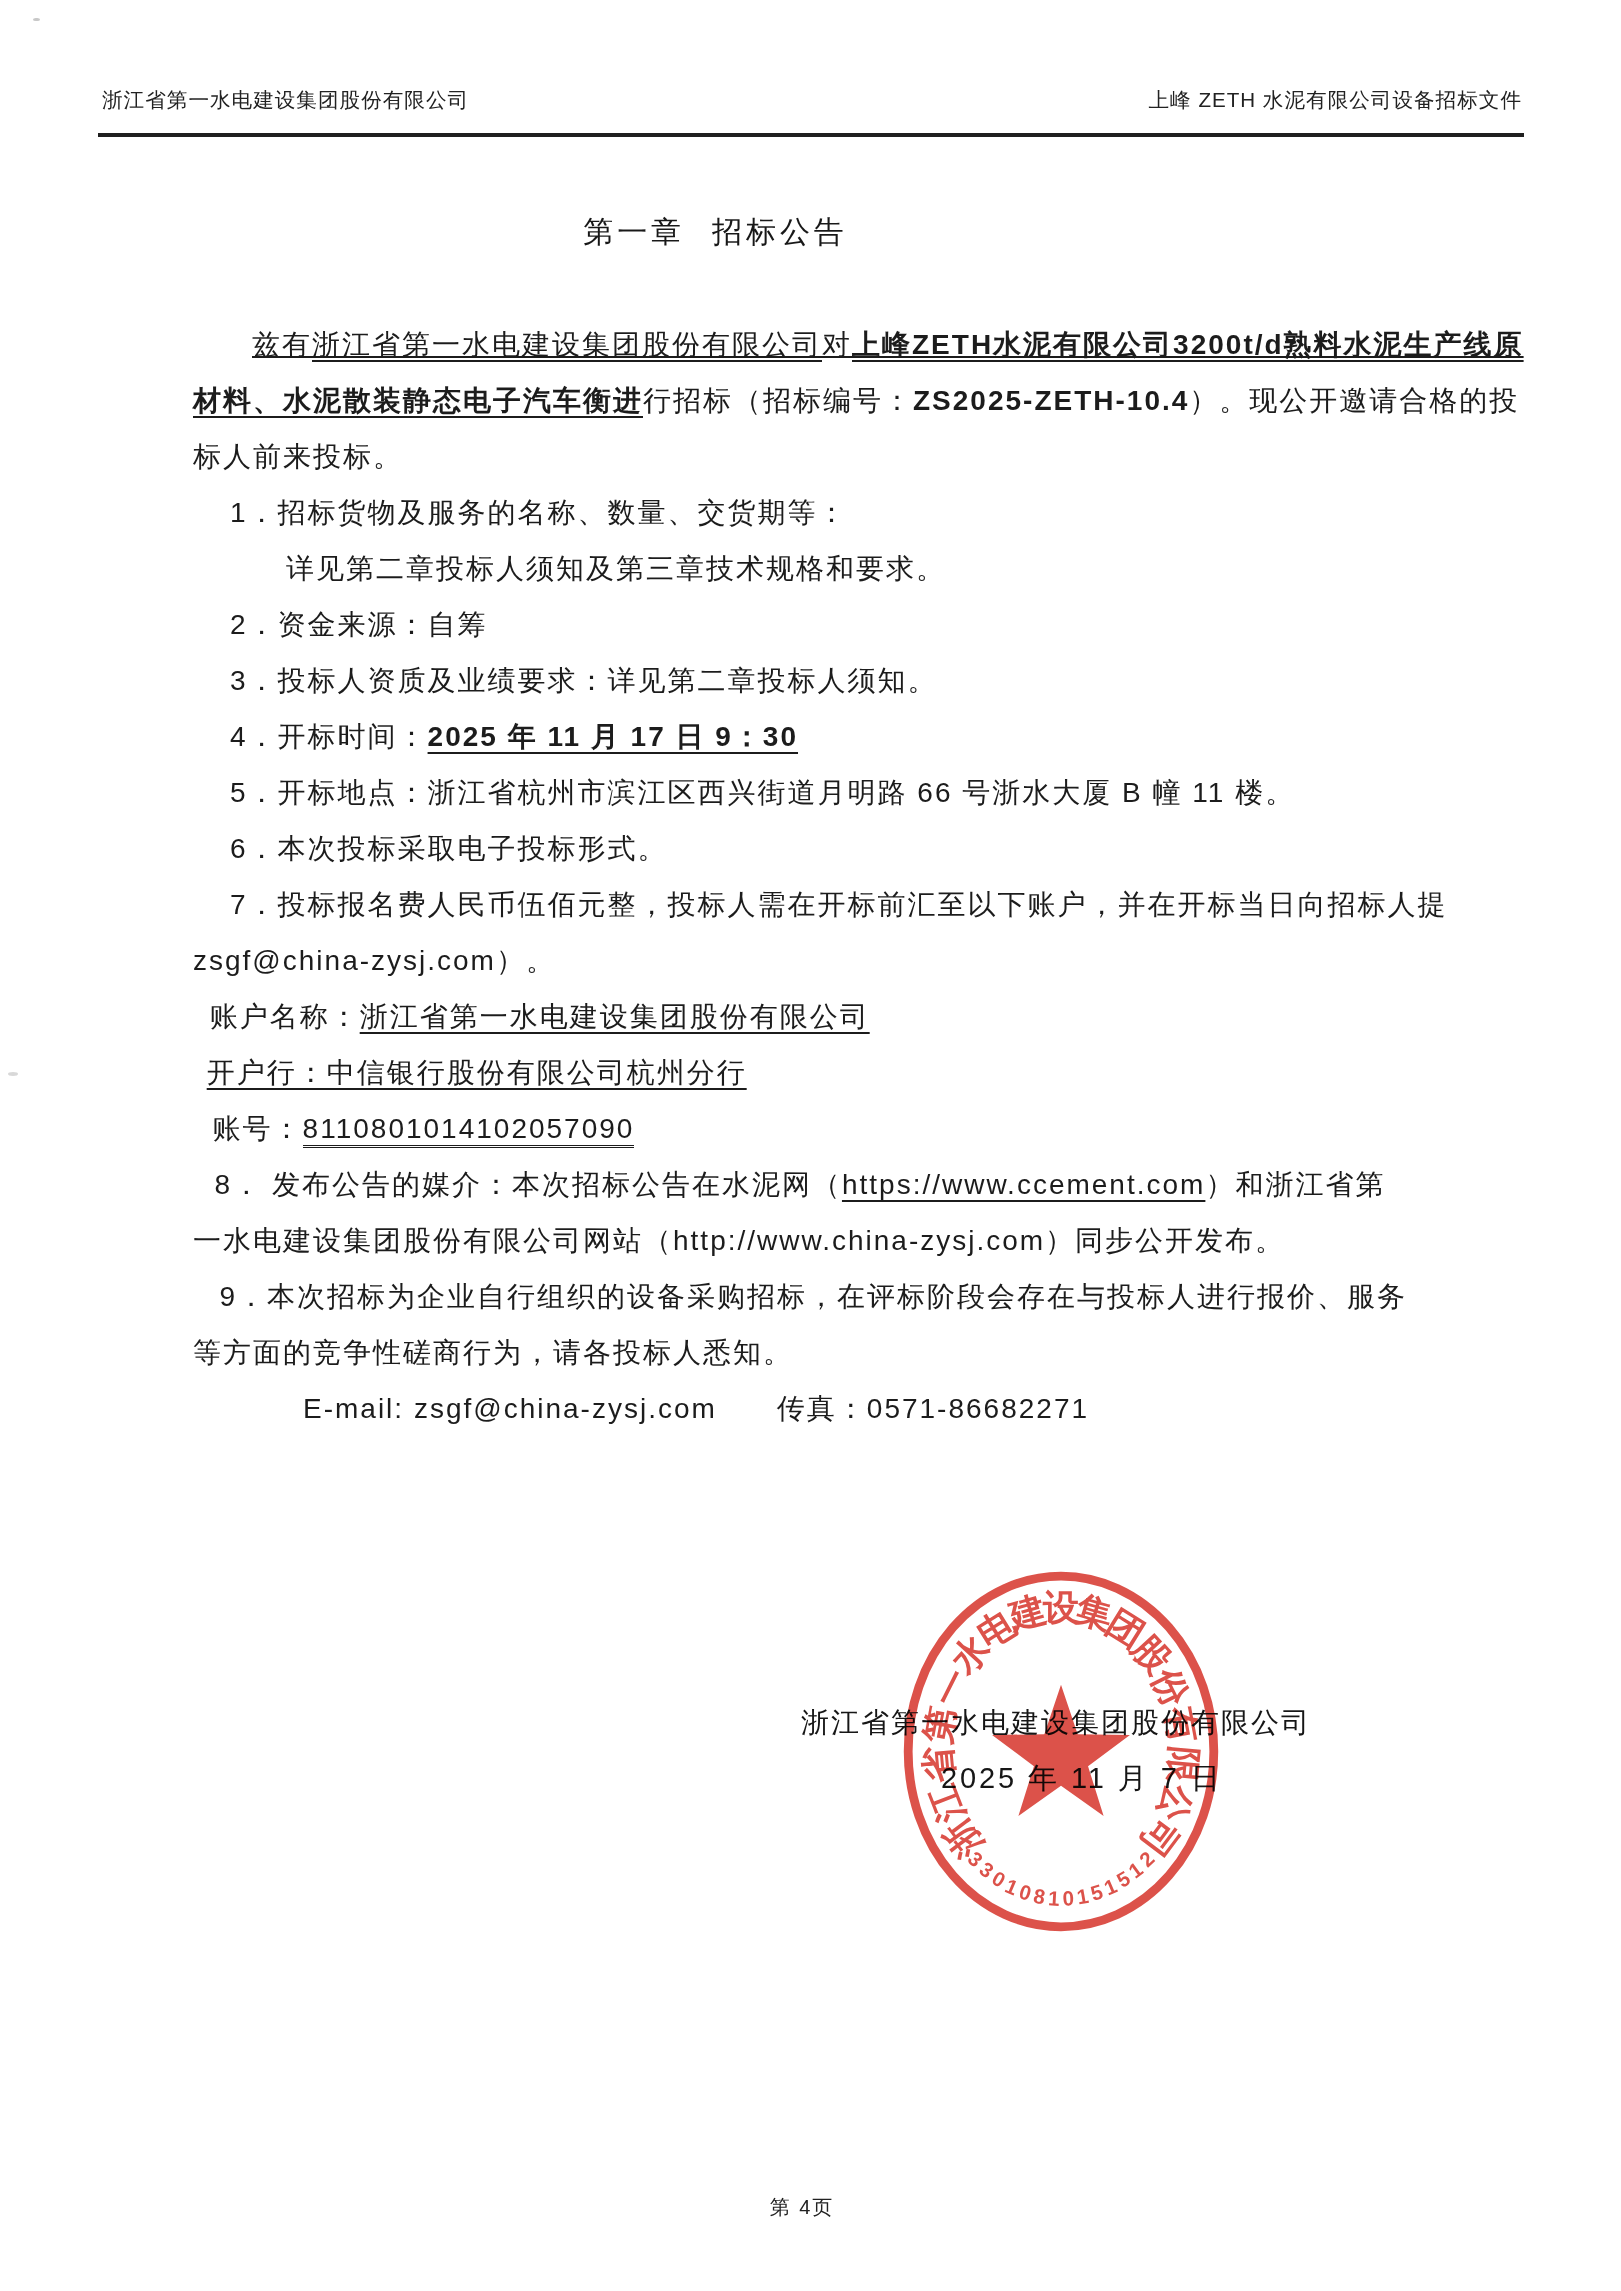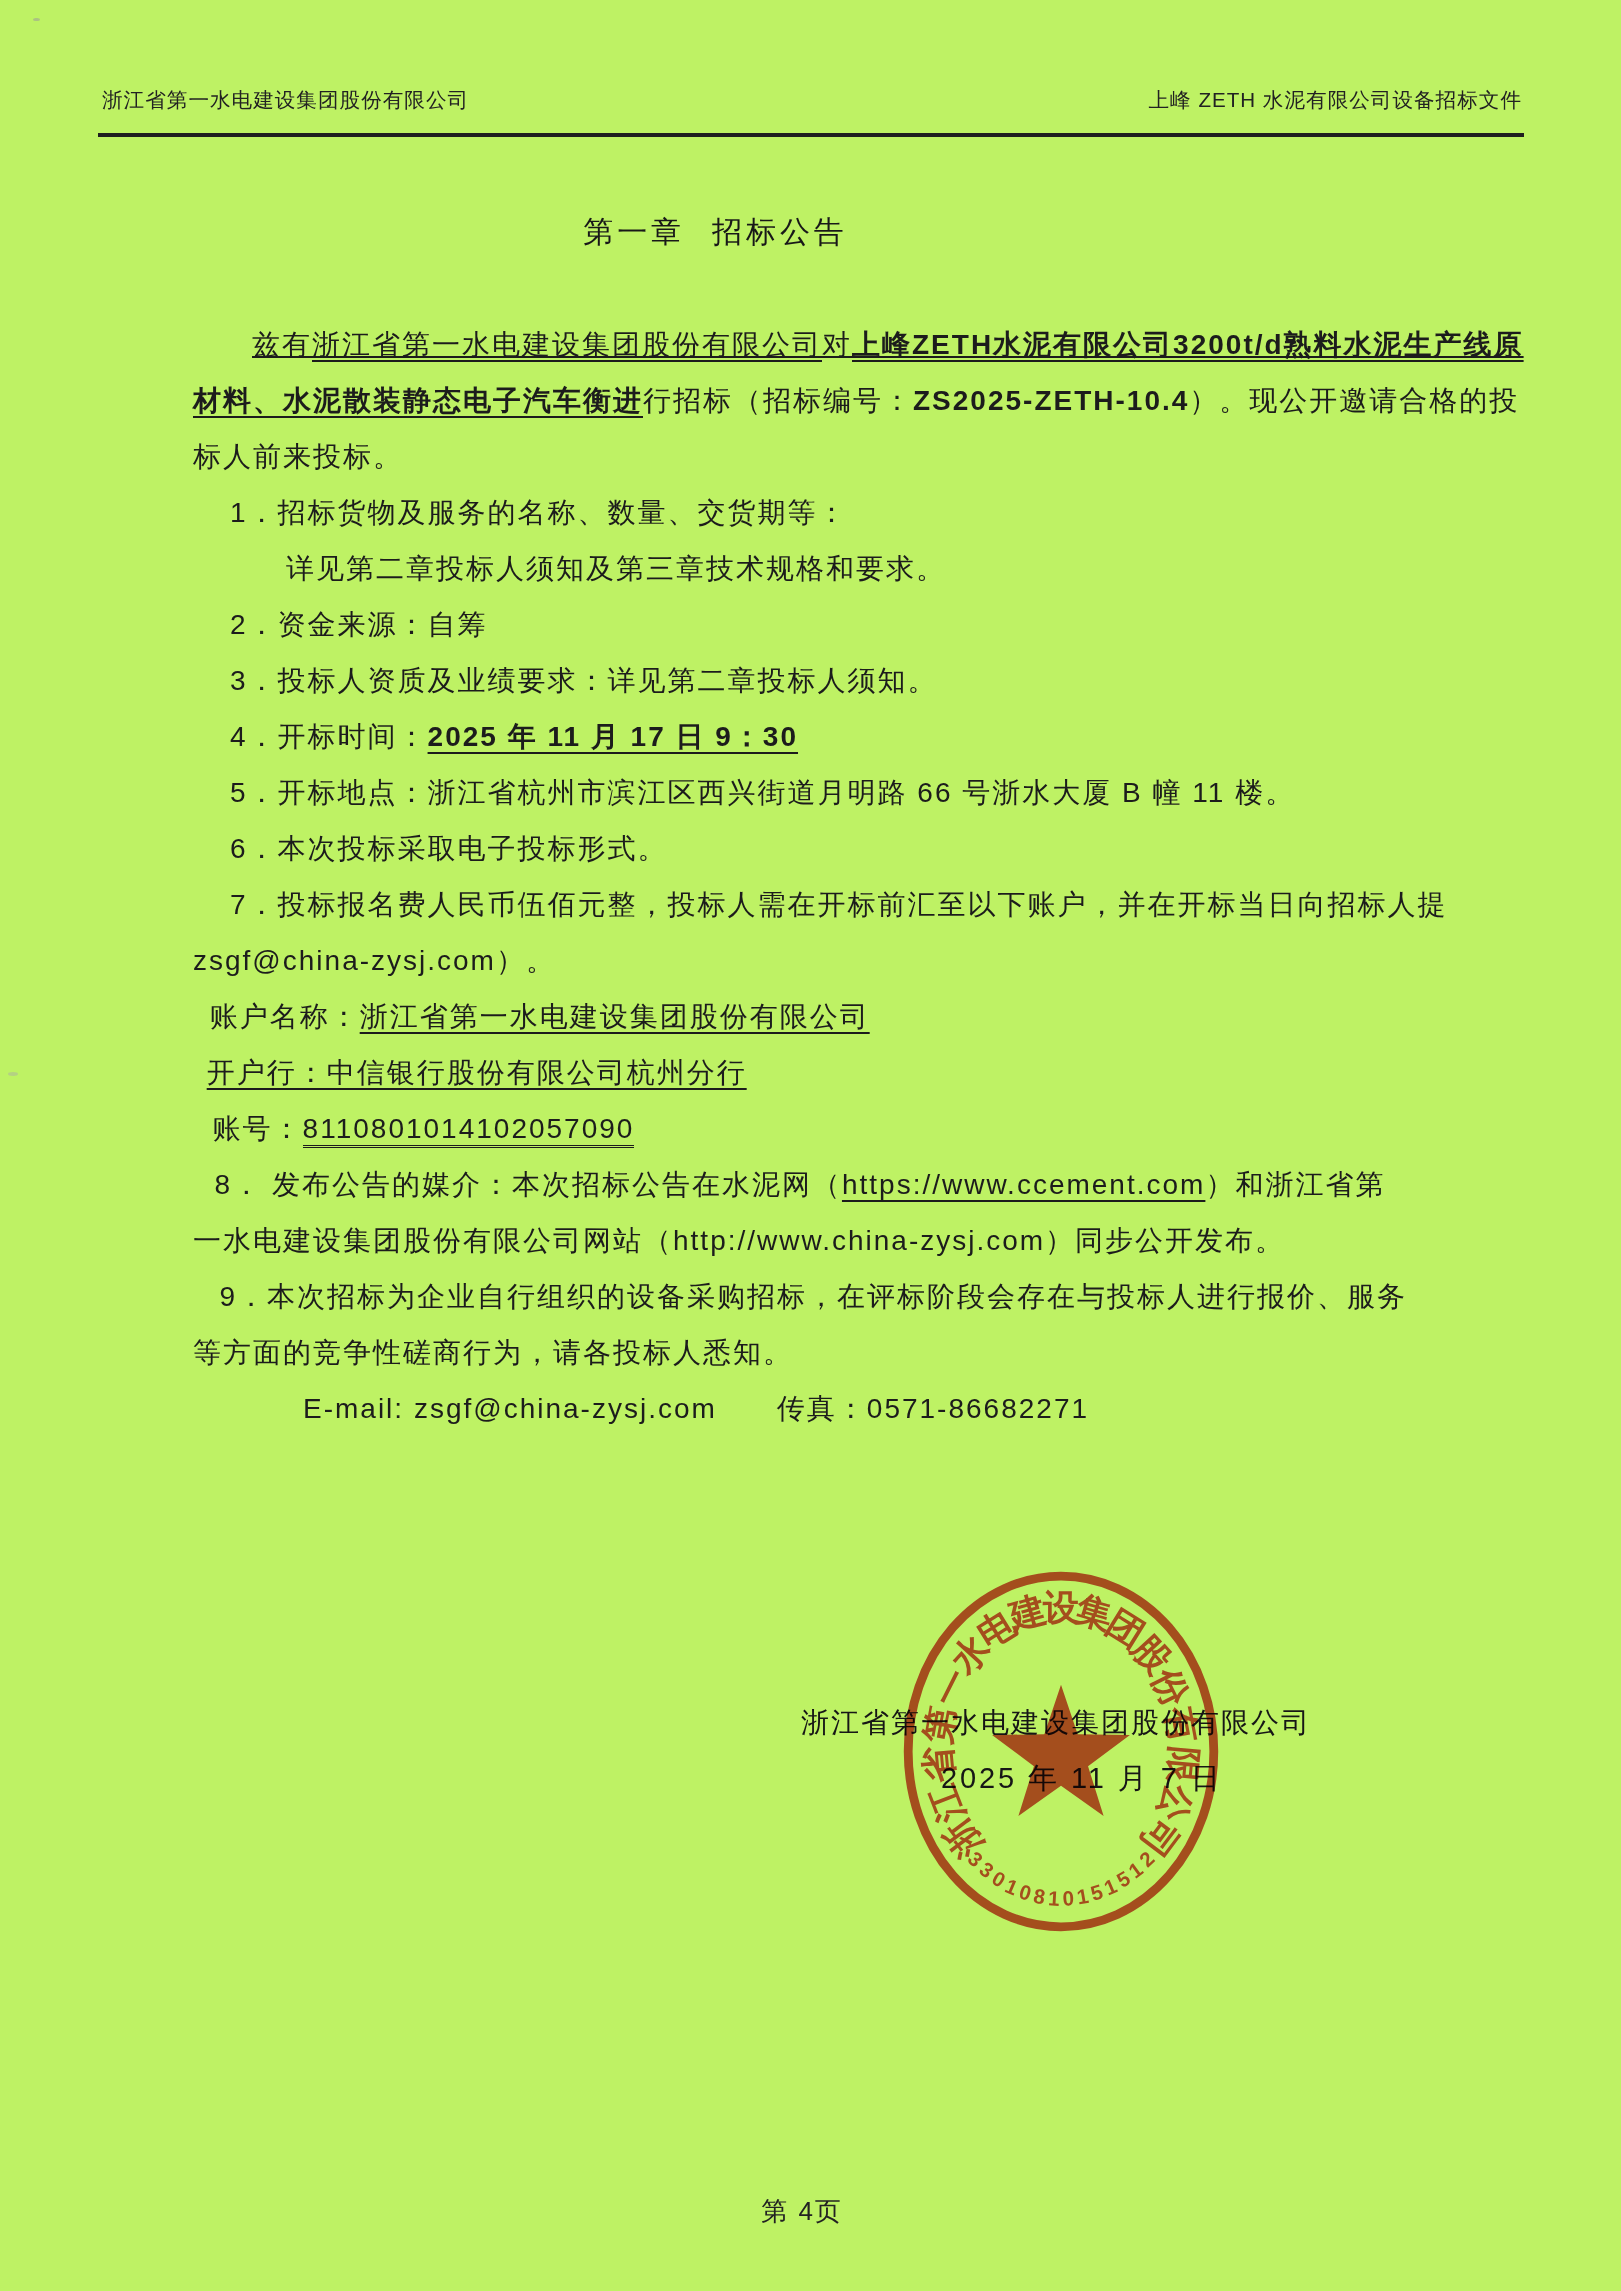--- a/index.html
+++ b/index.html
@@ -1,17 +1,17 @@
 <!DOCTYPE html>
 <html><head>
 <meta charset="utf-8">
 <style>
   html,body{margin:0;padding:0;background:#888;}
   .page{
-    position:relative;width:1621px;height:2292px;background:#bef264;
+    position:relative;width:1621px;height:2292px;background:#ffffff;
     margin:0 auto;overflow:hidden;
     font-family:"Liberation Sans", sans-serif;color:#1c1c1c;
   }
   
   .header{
     position:absolute;top:86px;left:102px;right:99px;
     display:flex;justify-content:space-between;align-items:baseline;
     font-size:20.6px;letter-spacing:1px;color:#222;
   }
   .header-rule{
@@ -43,21 +43,21 @@
   .stamp{
     position:absolute;left:865px;top:1534px;width:392px;height:431px;
     mix-blend-mode:multiply;opacity:.92;pointer-events:none;
   }
   .stamp text{fill:currentColor;text-anchor:middle;font-family:"Liberation Serif", serif;}
   .stamp .arc-ch{font-size:37px;font-weight:700;}
   .stamp .ser-ch{font-size:21px;font-weight:700;font-family:"Liberation Sans", sans-serif;}
   
   .footer{
     position:absolute;top:2194px;left:0;width:1604px;text-align:center;
-    font-size:26px;letter-spacing:2px;color:#222;
+    font-size:20px;letter-spacing:2px;color:#222;
   }
   .artifact{position:absolute;border-radius:50%;}
   .a1{left:33px;top:17.6px;width:6.9px;height:3.9px;background:#9a9a9a;opacity:.55;}
   .a2{left:7.8px;top:1072px;width:9.8px;height:3.9px;background:#a8a8a8;opacity:.45;}
 </style>
 </head>
 <body>
 
 <div class="page">
 

